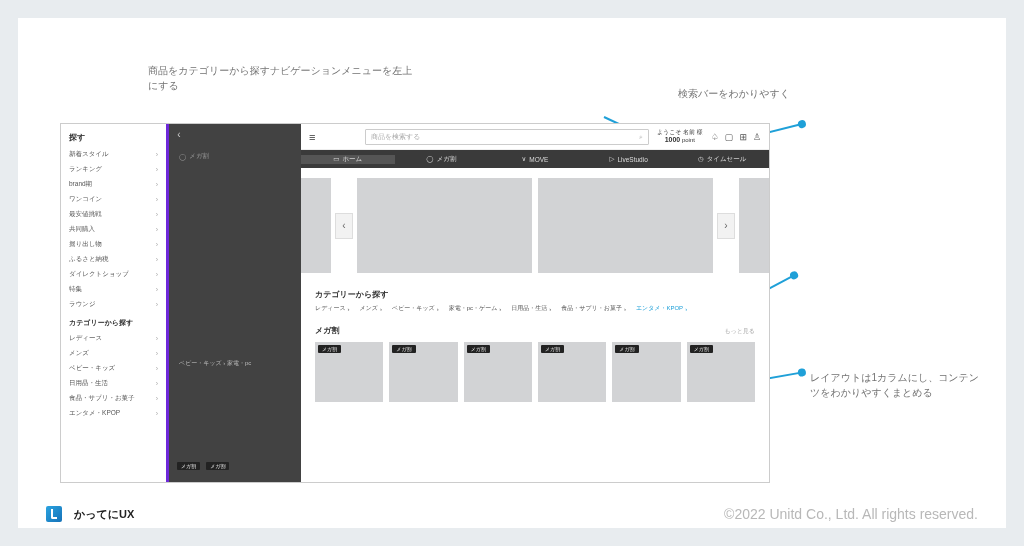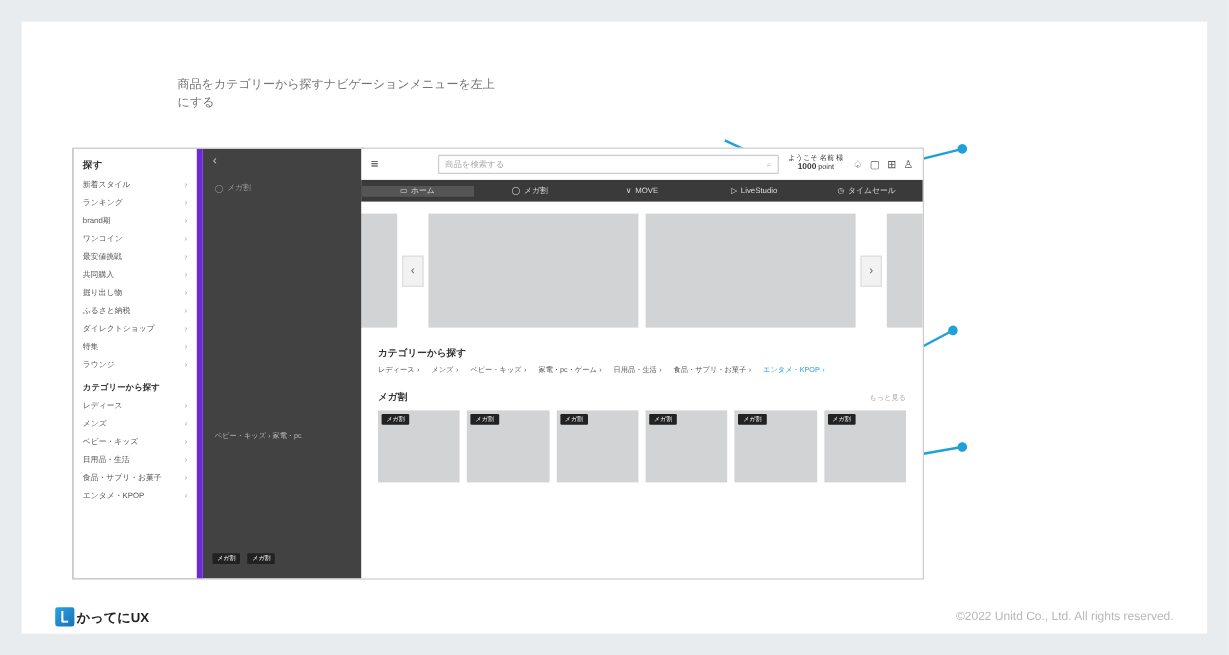--- a/index.html
+++ b/index.html
@@ -40,53 +40,55 @@
   .cat-row .c.accent { color:#1fa0d8; }
   
   .mega-head { display:flex; justify-content:space-between; align-items:baseline; padding:0 14px; }
   .mega-more { font-size:6px; color:#aaa; }
   .mega-row { display:flex; gap:6px; padding:4px 14px; }
   .card { width:72px; height:60px; background:#d2d3d5; position:relative; }
   .badge { position:absolute; left:3px; top:3px; background:#222; color:#fff; font-size:5px; padding:1px 4px; border-radius:1px; }
 
   
   .shade { position:absolute; left:0; top:0; bottom:0; width:240px; background:rgba(40,40,40,0.88); }
-  .sidebar { position:absolute; left:0; top:0; bottom:0; width:108px; background:#fff; border-right:5px solid #6d28d9; padding:8px 0 0; }
+  .sidebar { position:absolute; left:0; top:0; bottom:0; width:108px; background:#fff; border-right:3px solid #6d28d9; padding:8px 0 0; }
   .sb-title { font-size:8px; font-weight:700; padding:0 8px 4px; }
   .sb-item { display:flex; justify-content:space-between; align-items:center; padding:3px 8px; font-size:6.5px; color:#555; cursor:pointer; }
   .sb-item .chev { color:#aaa; font-size:7px; }
   .sb-cath { font-size:7px; font-weight:700; padding:6px 8px 3px; }
   .sb-close { position:absolute; left:112px; top:4px; width:12px; height:12px; display:flex; align-items:center; justify-content:center; color:#ccc; font-size:10px; cursor:pointer; transform:rotate(0deg); }
   
   .ghost-tab { position:absolute; left:118px; top:28px; color:#999; font-size:6.5px; display:flex; align-items:center; gap:3px; }
   .ghost-chips { position:absolute; left:116px; bottom:12px; display:flex; gap:6px; }
   .ghost-chip { background:#222; color:#fff; font-size:5px; padding:1px 4px; border-radius:1px; }
   .ghost-cat { position:absolute; left:118px; top:235px; color:#bbb; font-size:6px; }
 
   
   .footer { position:absolute; left:18px; right:18px; bottom:6px; display:flex; justify-content:space-between; align-items:center; padding:0 10px; font-size:11px; }
-  .brand { display:flex; align-items:center; gap:2px; font-weight:700; color:#222; }
+  .brand { display:flex; align-items:center; gap:12px; font-weight:700; color:#222; }
   .brand-icon { width:16px; height:16px; background:linear-gradient(135deg,#2aa3e0,#1672b8); border-radius:2px; position:relative; }
   .brand-icon::after { content:""; position:absolute; inset:3px 5px; border:2px solid #fff; border-top:none; border-right:none; border-radius:0 0 0 2px; }
-  .copy { color:#b8b8b8; font-size:10px; }
+  .copy { color:#b8b8b8; font-size:14px; }
 </style>
 </head>
 <body>
 
 <div class="frame">
 
   <div class="anno" style="left:130px; top:45px; width:270px;">商品をカテゴリーから探すナビゲーションメニューを左上にする</div>
   <div class="anno-arrow" style="left:138px; top:108px; width:148px;"></div>
 
+  <div class="anno" style="left:660px; top:68px;">検索バーをわかりやすく</div>
   <div class="anno-line" style="left:586px; top:98px; width:70px; transform:rotate(25deg); transform-origin:left;"></div>
 
   <div class="anno-line" style="left:716px; top:122px; width:72px; transform:rotate(-14deg); transform-origin:left;"></div>
 
   <div class="anno-line" style="left:694px; top:300px; width:95px; transform:rotate(-28deg); transform-origin:left;"></div>
 
+  <div class="anno" style="left:792px; top:352px; width:175px;">レイアウトは1カラムにし、コンテンツをわかりやすくまとめる</div>
   <div class="anno-line" style="left:520px; top:400px; width:270px; transform:rotate(-10deg); transform-origin:left;"></div>
 
   <div class="mock">
 
     <div class="shade">
       <div class="ghost-tab">◯ <span>メガ割</span></div>
       <div class="ghost-cat">ベビー・キッズ  ›    家電・pc</div>
       <div class="ghost-chips">
         <span class="ghost-chip">メガ割</span>
         <span class="ghost-chip">メガ割</span>

